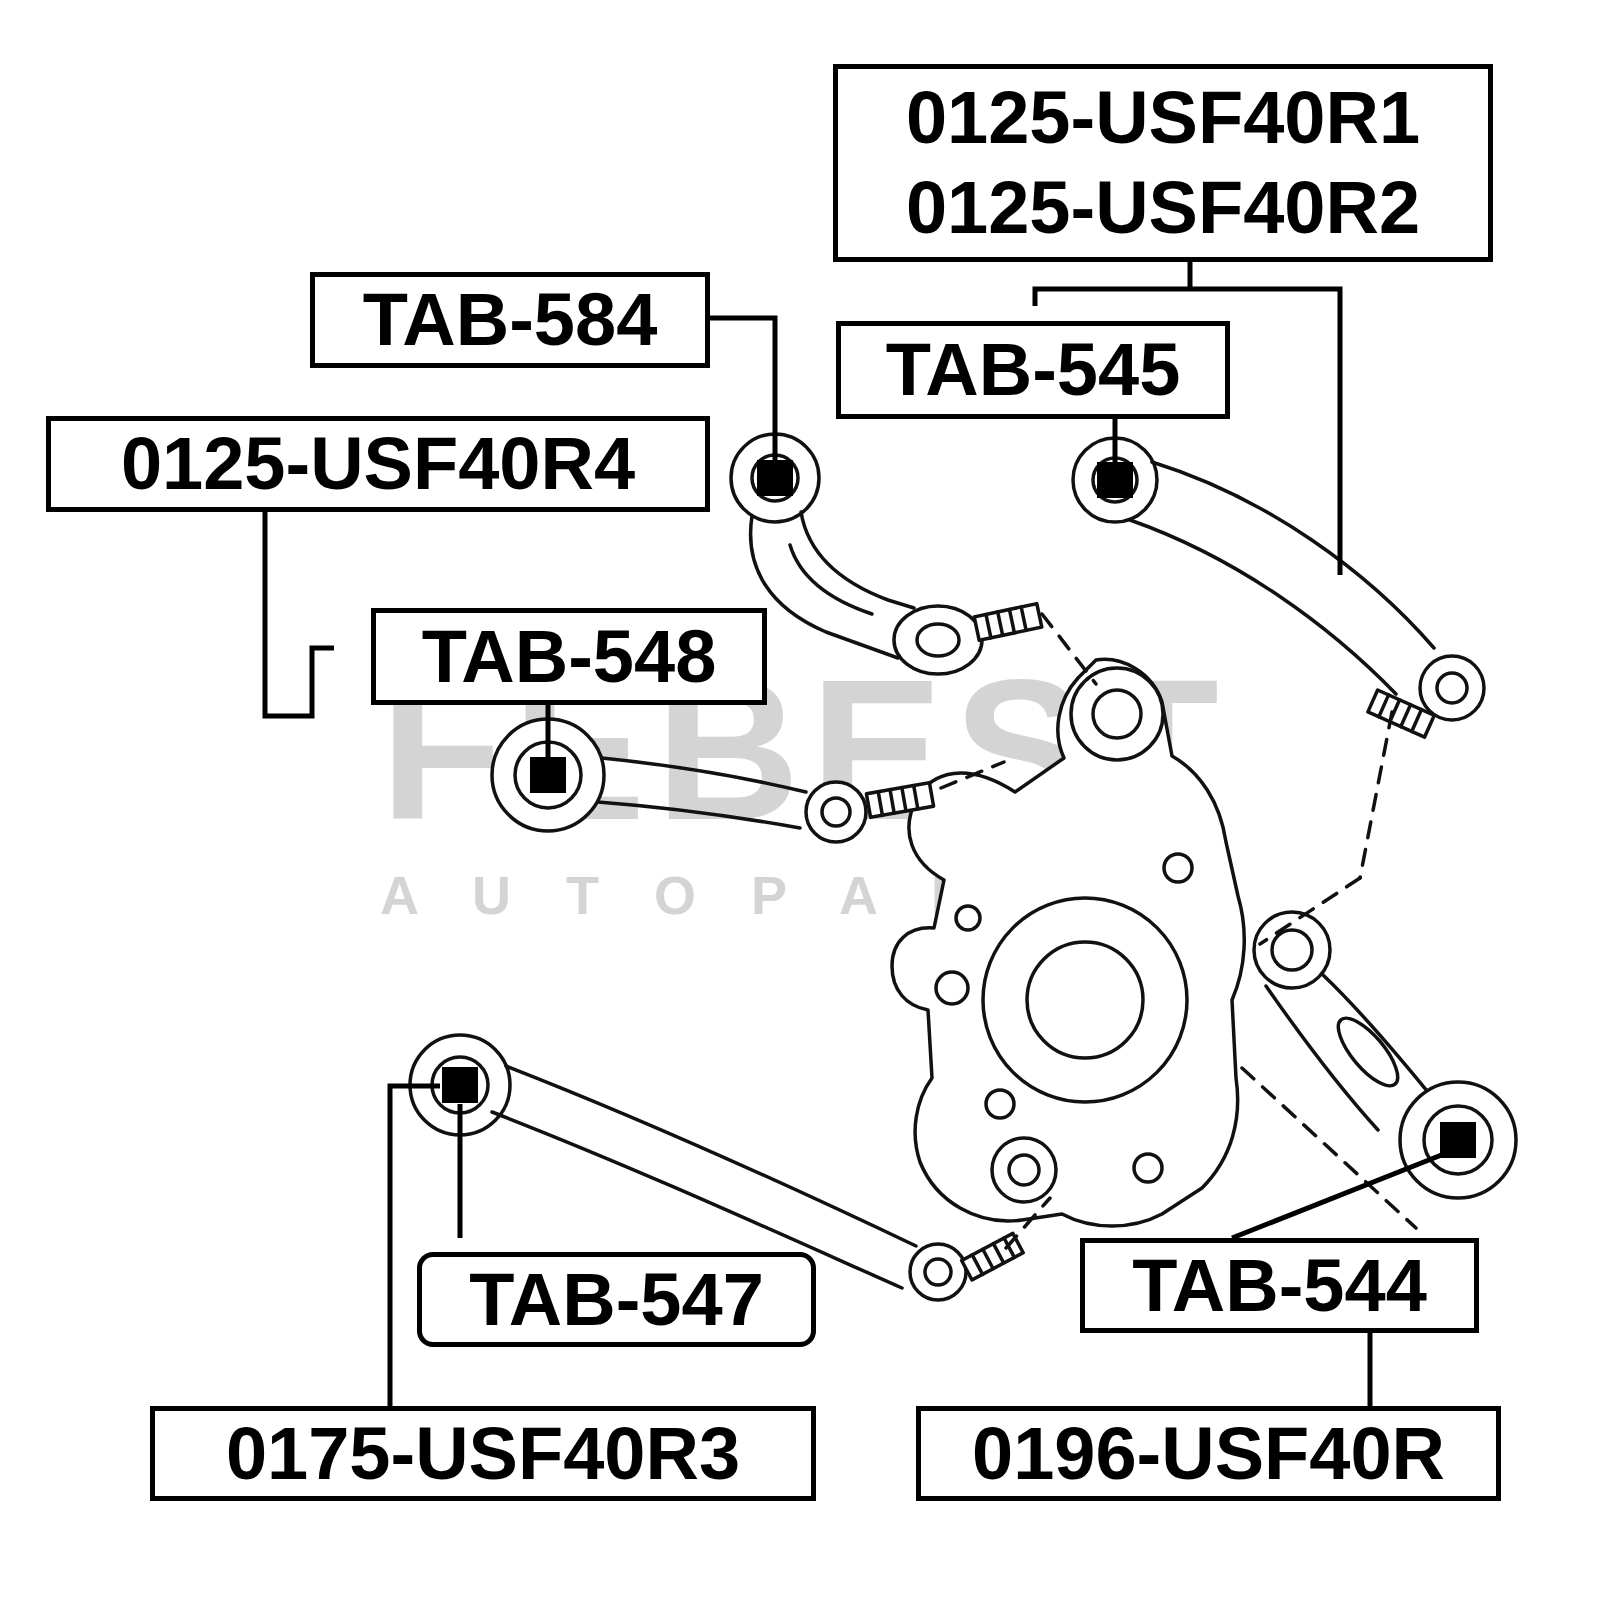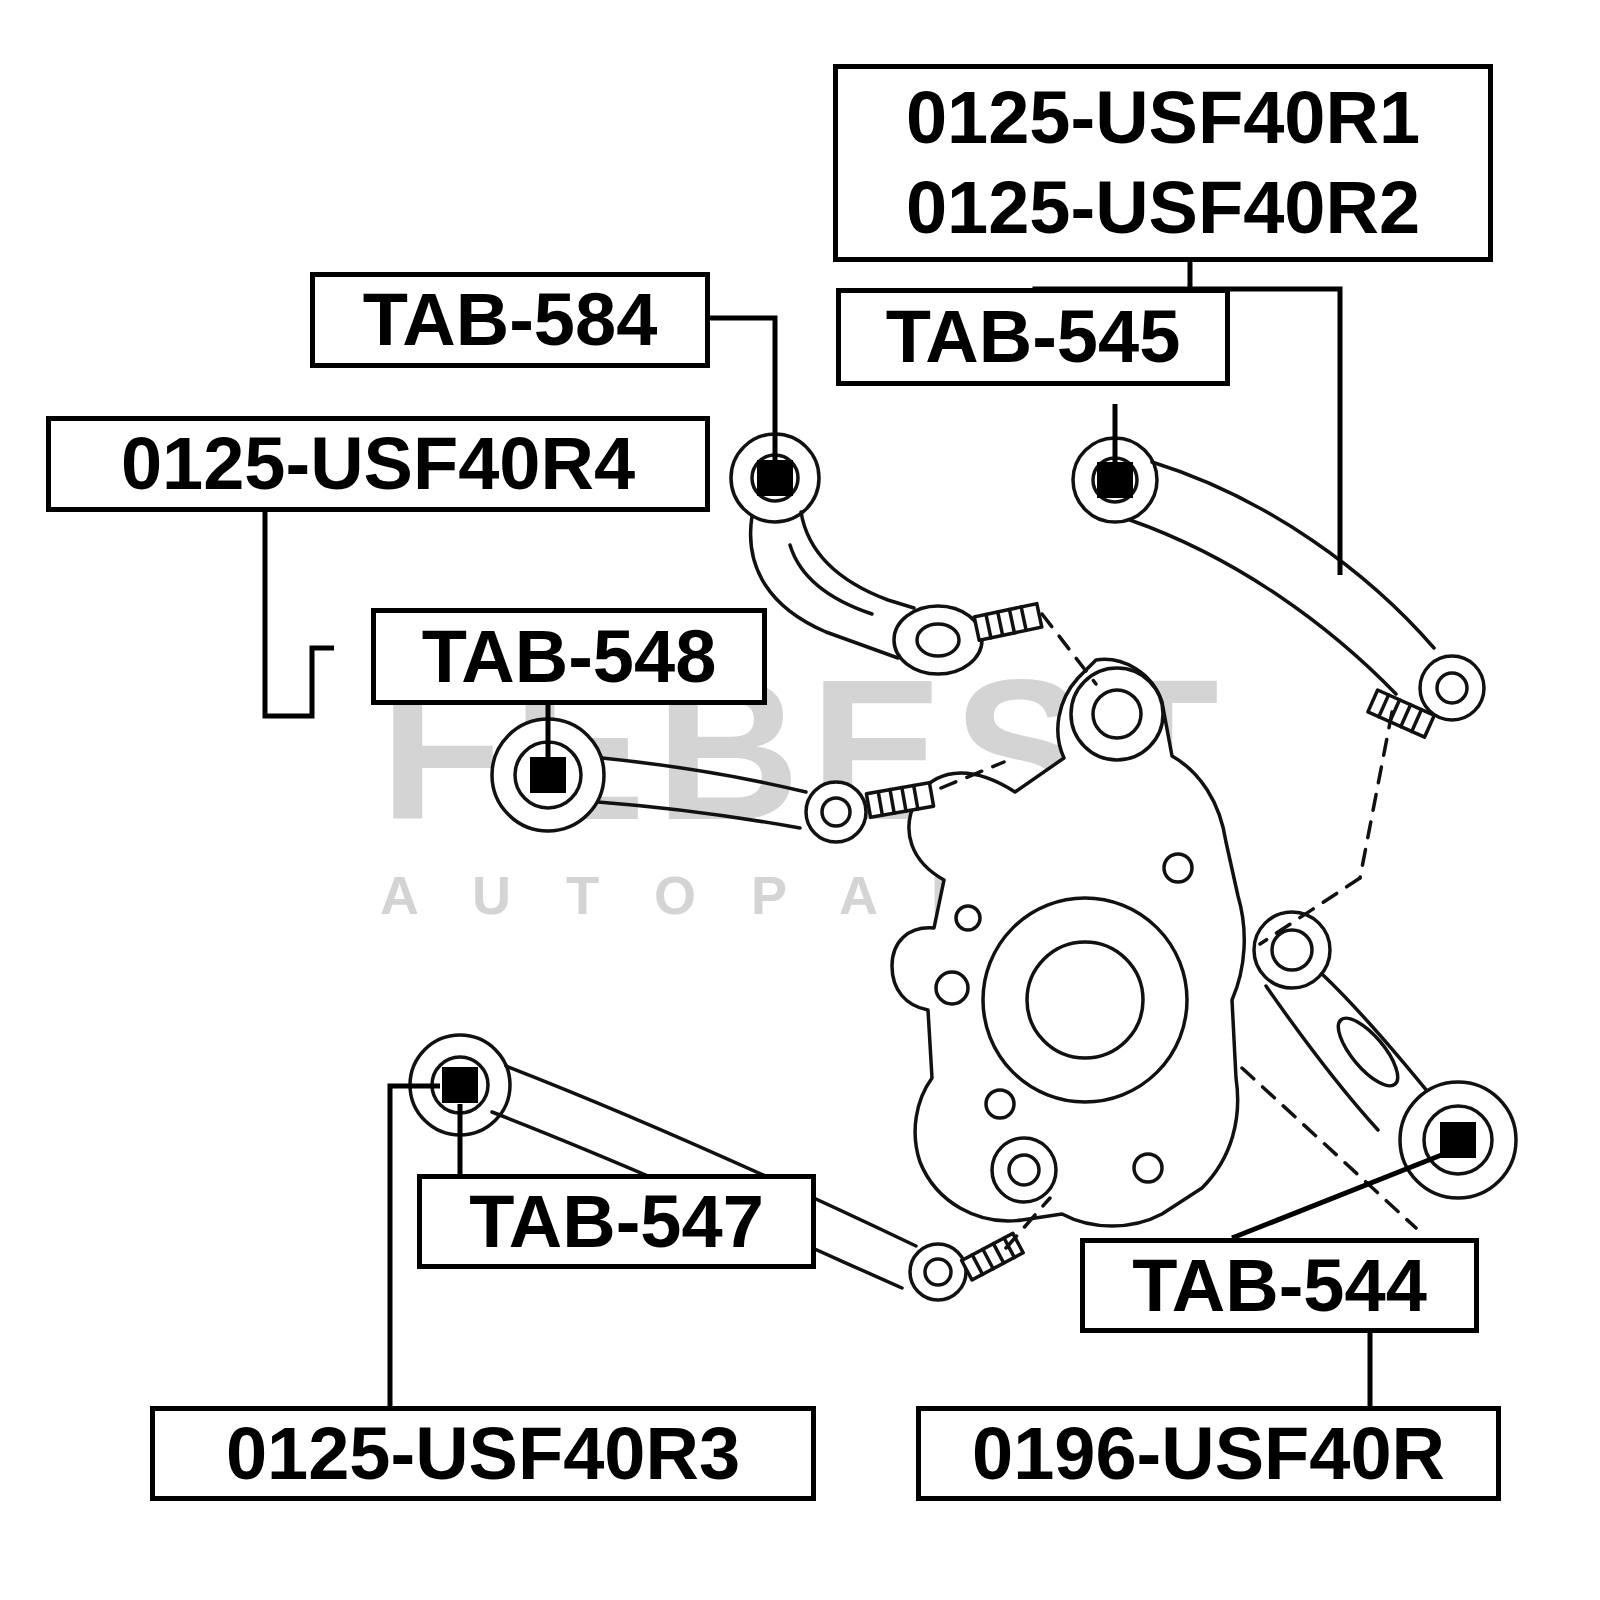--- a/index.html
+++ b/index.html
@@ -206,37 +206,37 @@
   </div>
 
   <div class="part-label" style="left:310px; top:272px; width:400px; height:96px;">
     <span>TAB-584</span>
   </div>
 
   <div class="part-label" style="left:46px; top:416px; width:664px; height:96px;">
     <span>0125-USF40R4</span>
   </div>
 
-  <div class="part-label" style="left:836px; top:288px; width:394px; height:98px;">
+  <div class="part-label" style="left:836px; top:321px; width:394px; height:98px;">
     <span>TAB-545</span>
   </div>
 
   <div class="part-label" style="left:334px; top:608px; width:396px; height:97px;margin-left:37px;">
     <span>TAB-548</span>
   </div>
 
-  <div class="part-label" style="left:417px; top:1174px; width:399px; height:95px;">
+  <div class="part-label" style="left:417px; top:1252px; width:399px; height:95px;border-radius:16px;">
     <span>TAB-547</span>
   </div>
 
   <div class="part-label" style="left:1046px; top:1238px; width:399px; height:95px;margin-left:34px;">
     <span>TAB-544</span>
   </div>
 
   <div class="part-label" style="left:150px; top:1406px; width:666px; height:95px;">
-    <span>0125-USF40R3</span>
+    <span>0175-USF40R3</span>
   </div>
 
   <div class="part-label" style="left:916px; top:1406px; width:585px; height:95px;">
     <span>0196-USF40R</span>
   </div>
 
 </div>
 
 </body></html>

